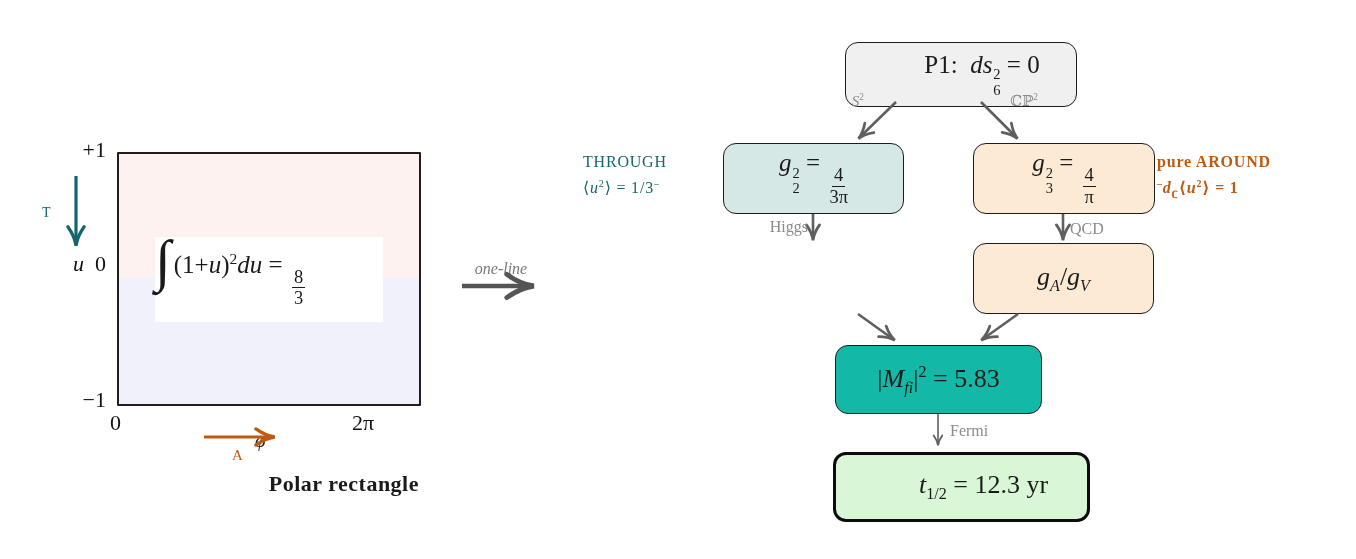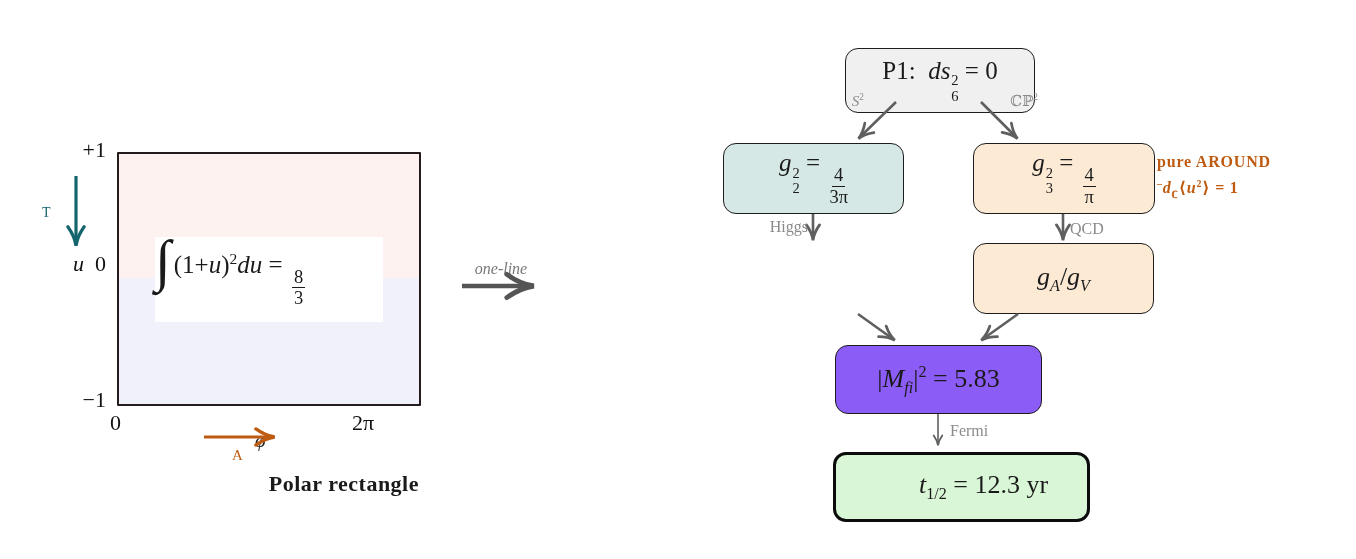--- a/index.html
+++ b/index.html
@@ -30,26 +30,26 @@
 
   
   #one-line-label { left:445px; top:260px; width:112px; text-align:center;
     color:#787878; font-size:16px;font-style:italic; }
 
   
   .node {
     position:absolute; display:flex; align-items:center; justify-content:center;
     border:1.7px solid #1d1d1d; border-radius:13px; font-size:25px; z-index:4;
   }
-  #node-p1    { left:845px; top:48px;  width:188px; height:63px; background:#f0f0f0; }
+  #node-p1    { left:845px; top:42px;  width:188px; height:63px; background:#f0f0f0;padding-left:42px; }
   #node-g2    { left:723px; top:143px; width:179px; height:69px; background:#d6e8e6; }
   #node-g3    { left:973px; top:143px; width:180px; height:69px; background:#fcead5; }
   #node-gf    { left:723px; top:243px; width:180px; height:69px; background:#d6e8e6; font-size:28px; }
   #node-gagv  { left:973px; top:243px; width:179px; height:69px; background:#fcead5; font-size:26px; }
-  #node-mfi   { left:835px; top:345px; width:205px; height:67px; background:#8b5cf6; font-size:26px; }
+  #node-mfi   { left:835px; top:345px; width:205px; height:67px; background:#14b8a6; font-size:26px; }
   #node-thalf { left:833px; top:452px; width:207px; height:64px; background:#d9f6d7;
                 border-width:3px; border-color:#0c0c0c; font-size:26px;padding-left:44px; }
 
   .edge-lab { position:absolute; color:#8a8a8a; font-size:16px; z-index:6; }
   #lab-s2   { left:800px; top:92px; width:64px; text-align:right; font-size:15px; }
   #lab-cp2  { left:1010px; top:92px; font-size:15px; }
   #lab-higgs{ left:700px; top:218px; width:108px; text-align:right; }
   #lab-qcd  { left:1070px; top:220px; }
   #lab-fermi{ left:950px; top:422px; }
 
@@ -130,20 +130,21 @@
   <div class="node" id="node-thalf">
     <span><i>t</i><sub>1/2</sub> = 12.3 yr</span>
   </div>
 
   <div class="edge-lab" id="lab-s2"><i>S</i><sup>2</sup></div>
   <div class="edge-lab" id="lab-cp2">ℂℙ<sup>2</sup></div>
   <div class="edge-lab" id="lab-higgs">Higgs</div>
   <div class="edge-lab" id="lab-qcd">QCD</div>
   <div class="edge-lab" id="lab-fermi">Fermi</div>
 
+  <div class="note" id="note-left">THROUGH<br>⟨<i>u</i><sup>2</sup>⟩ = 1/3<sup>–</sup></div>
   <div class="note" id="note-right">pure AROUND<br><sup>–</sup><i>d</i><sub>ℂ</sub>⟨<i>u</i><sup>2</sup>⟩ = 1</div>
 
   <svg class="overlay" width="1356" height="559" viewBox="0 0 1356 559">
     <defs>
       <marker id="mk-gray" viewBox="0 0 10 10" refX="8.2" refY="5" markerWidth="7" markerHeight="7" orient="auto" markerUnits="strokeWidth">
         <path d="M1,1.4 Q5.2,4.4 9.4,5 Q5.2,5.6 1,8.6" fill="none" stroke="#5f5f5f" stroke-width="1.5" stroke-linecap="round"></path>
       </marker>
       <marker id="mk-dark" viewBox="0 0 10 10" refX="8.2" refY="5" markerWidth="7" markerHeight="7" orient="auto" markerUnits="strokeWidth">
         <path d="M1,1.4 Q5.2,4.4 9.4,5 Q5.2,5.6 1,8.6" fill="none" stroke="#555555" stroke-width="1.5" stroke-linecap="round"></path>
       </marker>

